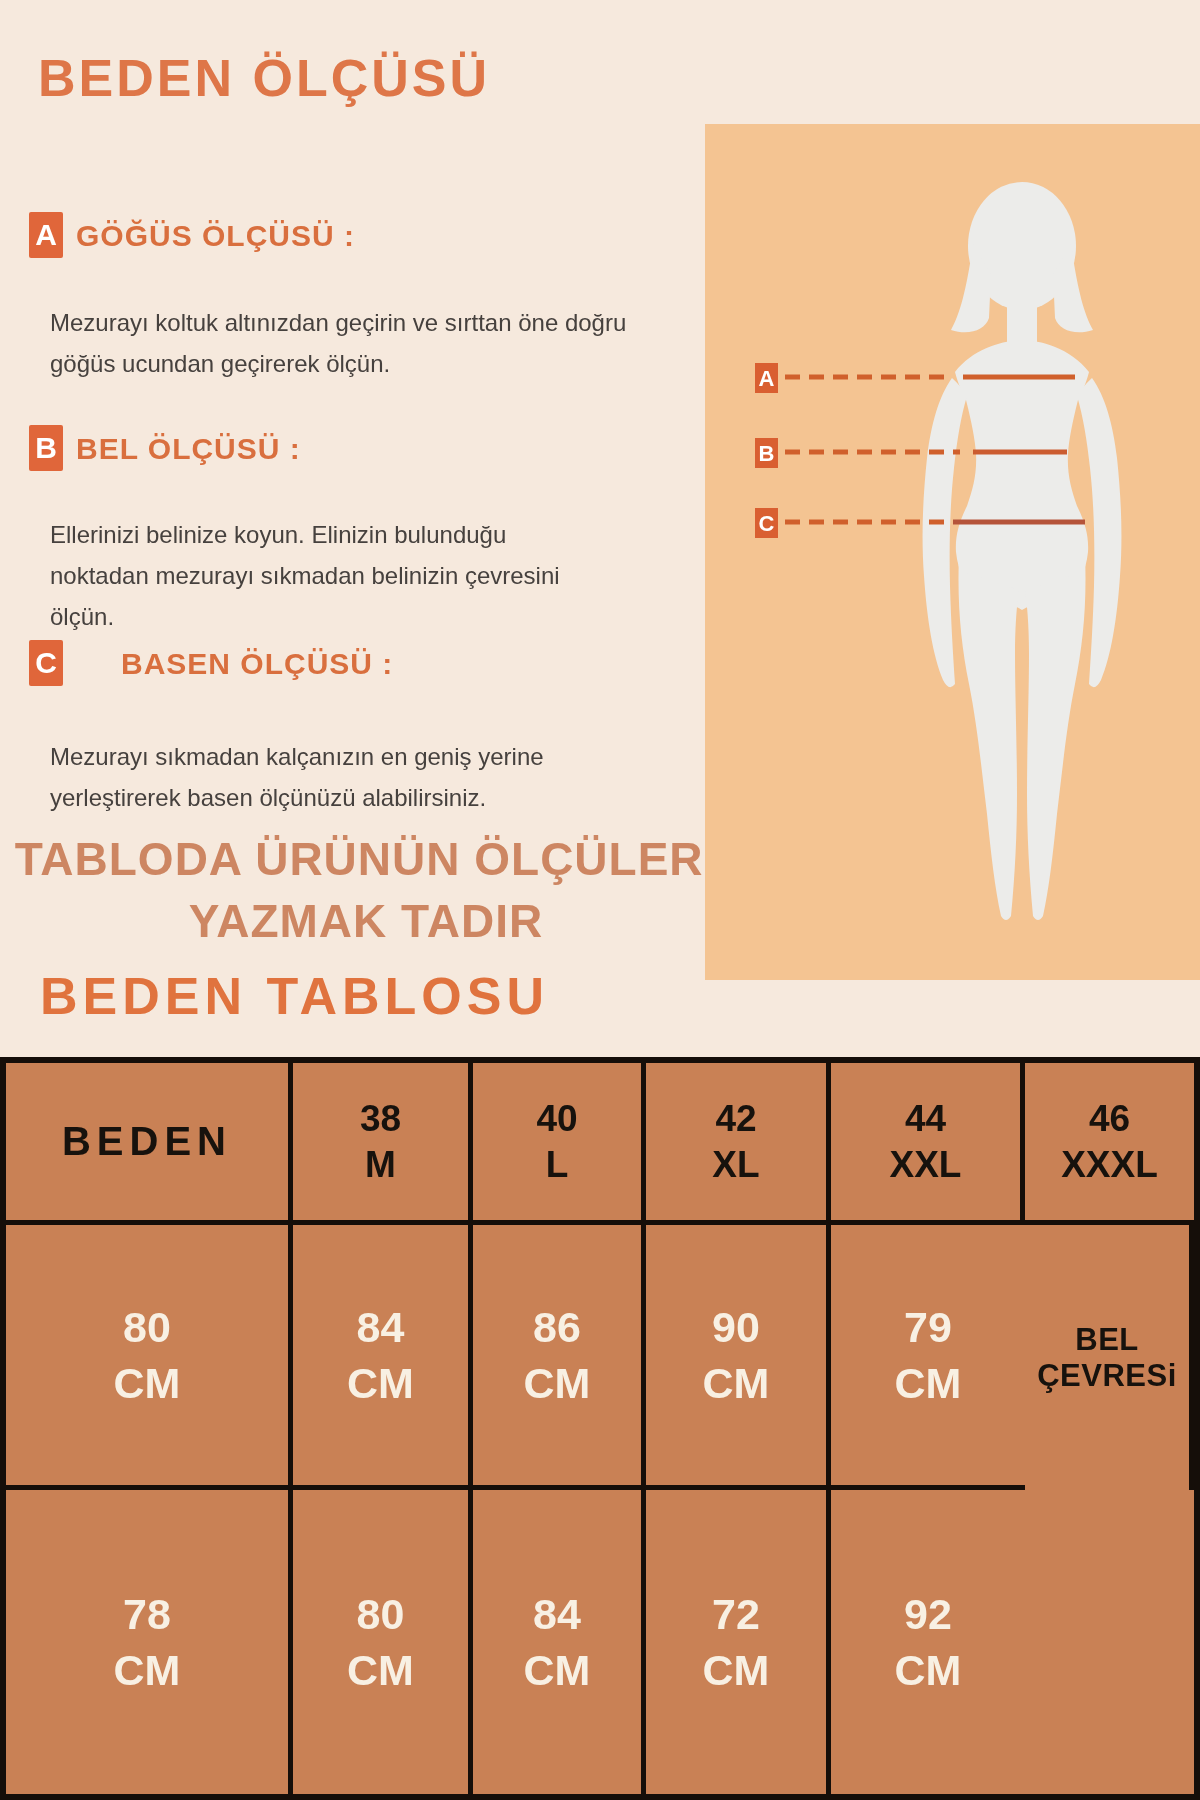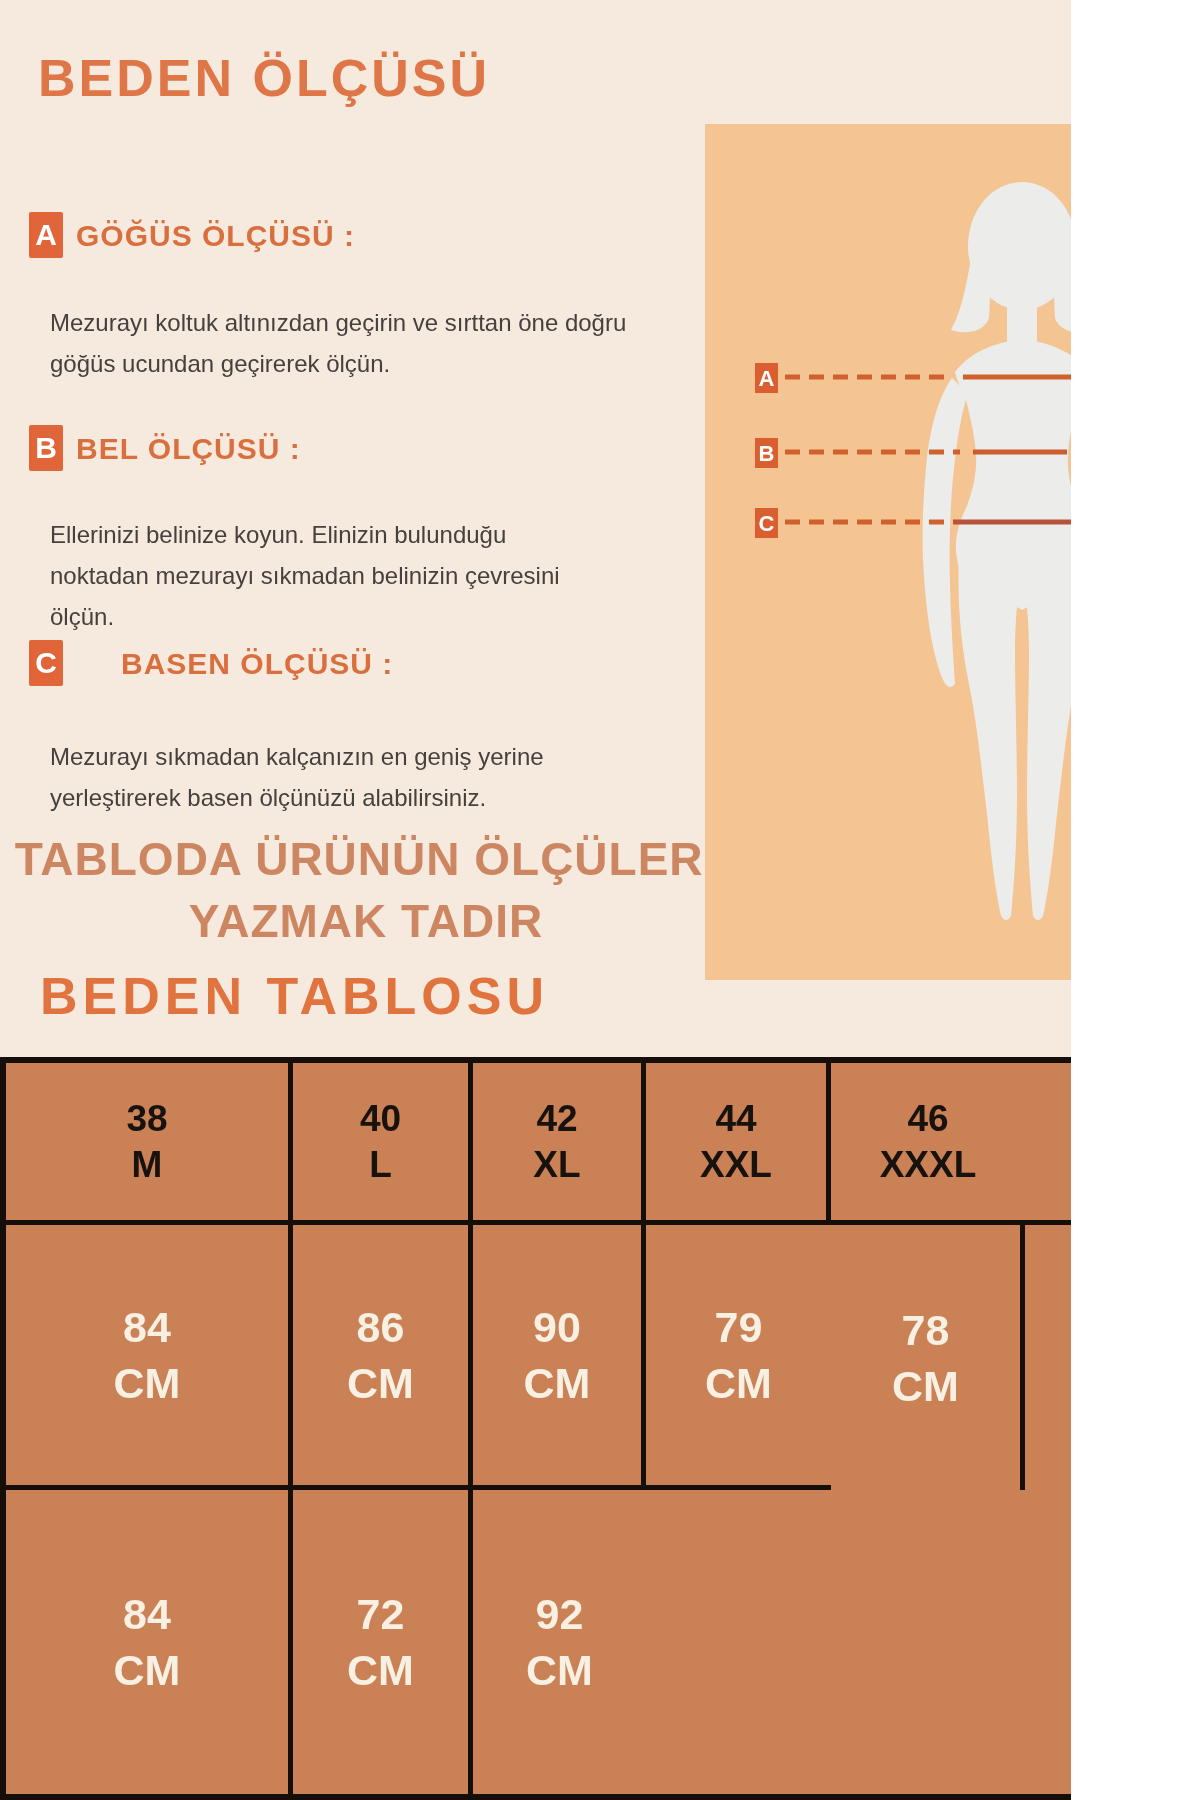--- a/index.html
+++ b/index.html
@@ -1,18 +1,18 @@
 <!DOCTYPE html>
 <html><head>
 <meta charset="utf-8">
 <style>
   html,body{margin:0;padding:0;}
   #page{
     position:relative;
-    width:1071px;height:1800px;
+    width:1200px;height:1800px;
     background:#F6E9DD;
     overflow:hidden;
     font-family:"Liberation Sans", sans-serif;
   }
   
   .main-title{
     position:absolute;left:38px;top:48px;
     font-size:52px;font-weight:bold;color:#DE7648;
     letter-spacing:3px;
   }
@@ -189,20 +189,23 @@
         <text x="61.5" y="407" font-size="22" font-weight="bold" fill="#FFFFFF" text-anchor="middle" font-family="Liberation Sans, sans-serif">C</text>
         <line x1="80" y1="398" x2="244" y2="398" stroke="#D0602C" stroke-width="5" stroke-dasharray="15 9"></line>
         <line x1="248" y1="398" x2="380" y2="398" stroke="#B5543A" stroke-width="5"></line>
       </g>
     </svg>
   </div>
 
   <div class="size-table">
 
     <div class="cell">
+      <span class="beden-label">BEDEN</span>
+    </div>
+    <div class="cell">
       <span class="th-num">38</span>
       <span class="th-num">M</span>
     </div>
     <div class="cell">
       <span class="th-num">40</span>
       <span class="th-num">L</span>
     </div>
     <div class="cell">
       <span class="th-num">42</span>
       <span class="th-num">XL</span>
@@ -231,20 +234,23 @@
     <div class="cell">
       <span class="val">90</span>
       <span class="val">CM</span>
     </div>
     <div class="cell last-col">
       <span class="val">79</span>
       <span class="val">CM</span>
     </div>
 
     <div class="cell last-row">
+      <span class="row-label">BEL ÇEVRESi</span>
+    </div>
+    <div class="cell last-row">
       <span class="val">78</span>
       <span class="val">CM</span>
     </div>
     <div class="cell last-row">
       <span class="val">80</span>
       <span class="val">CM</span>
     </div>
     <div class="cell last-row">
       <span class="val">84</span>
       <span class="val">CM</span>

